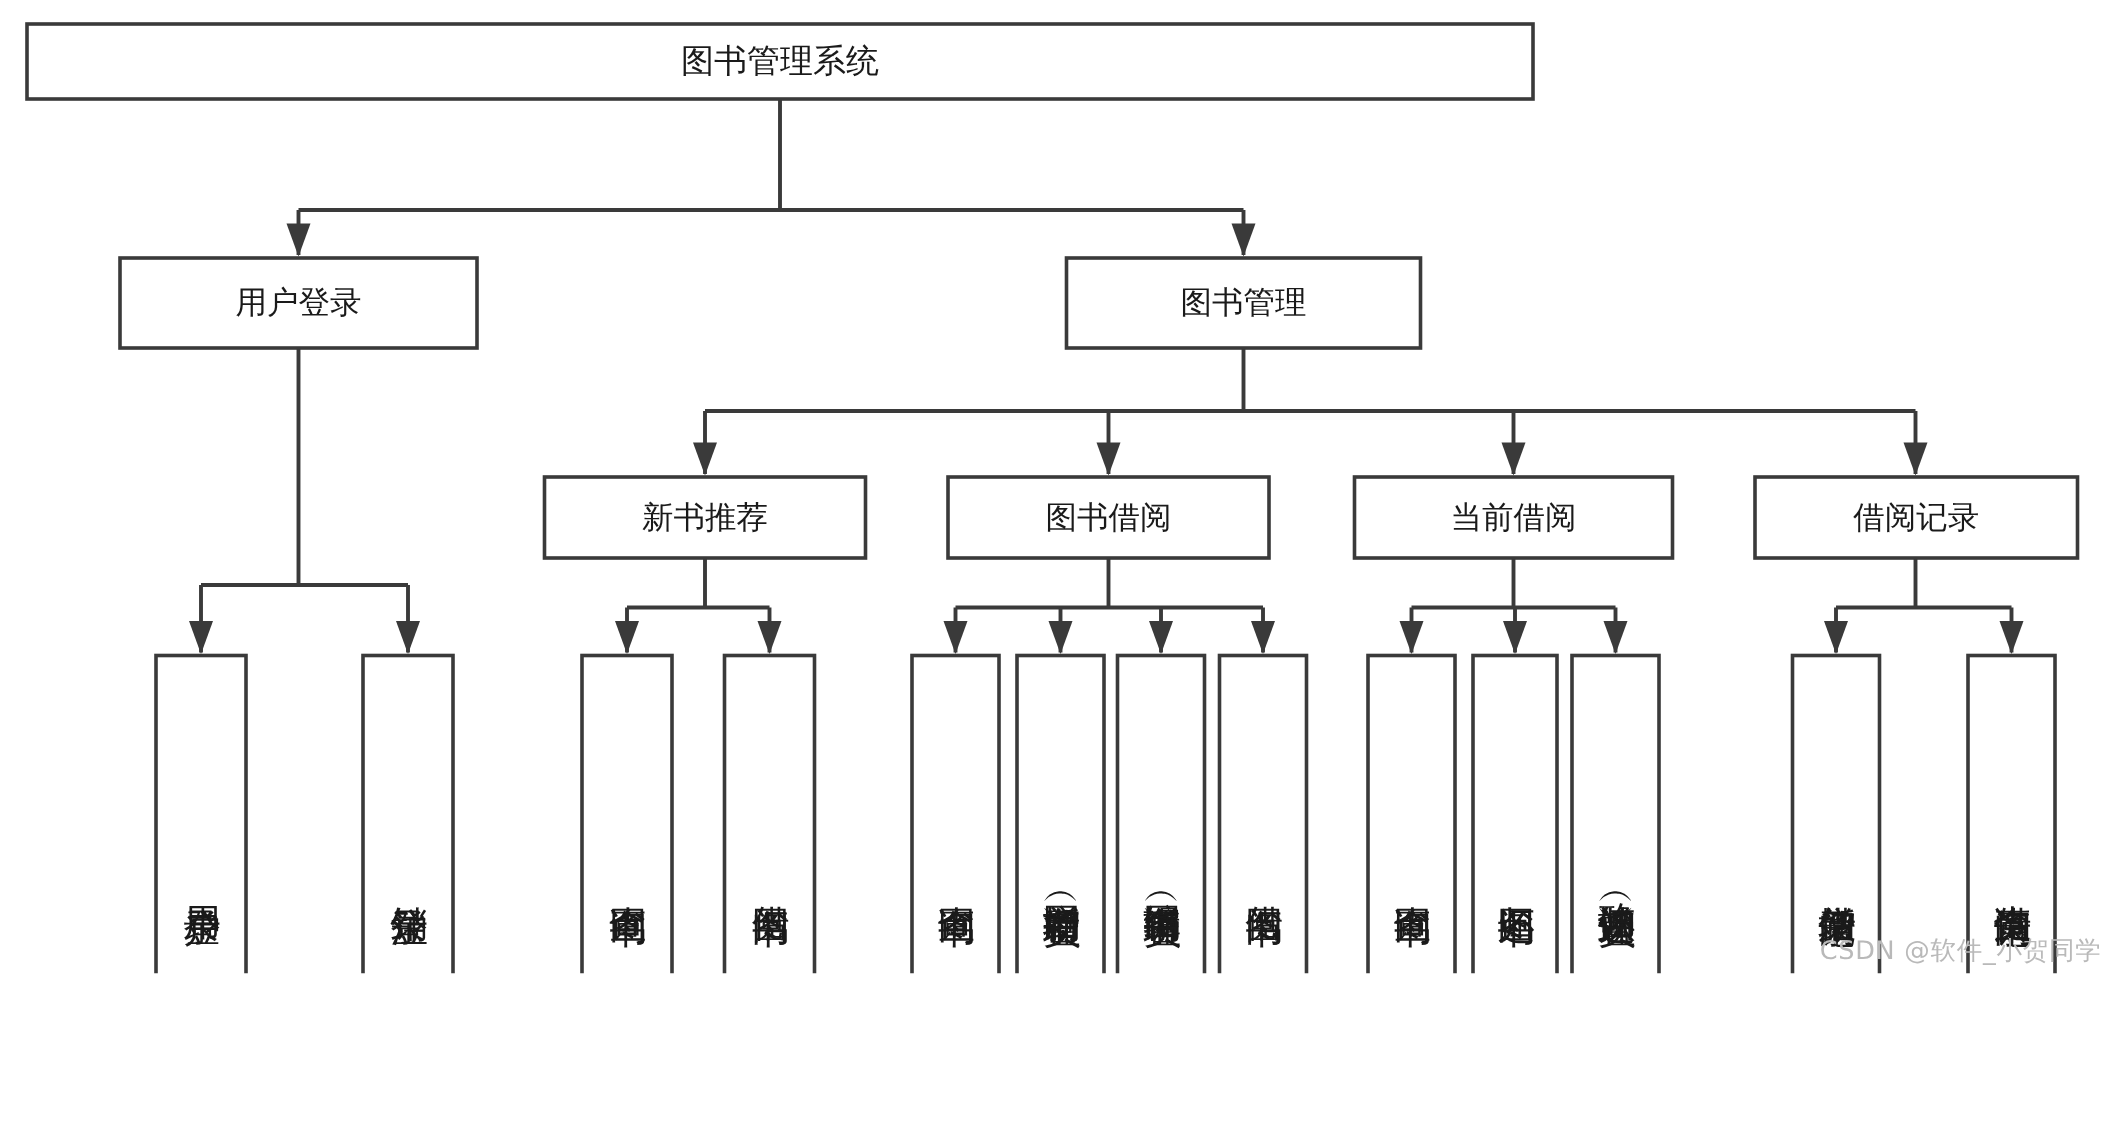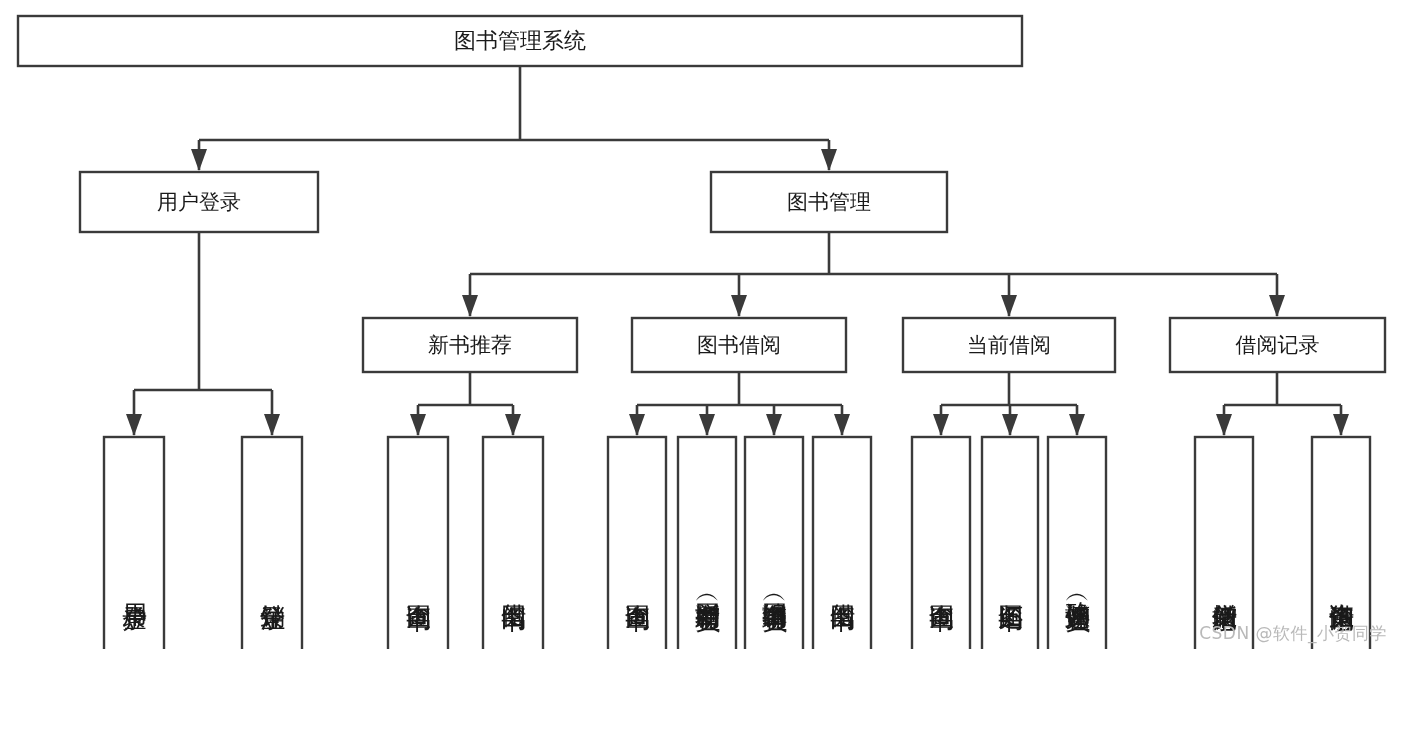--- a/index.html
+++ b/index.html
@@ -67,21 +67,21 @@
     font-family: "DejaVu Sans", "Liberation Sans", sans-serif;
     font-size: 25px;
     line-height: 1.06;
     letter-spacing: 1px;
     color: #1a1a1a;
     white-space: nowrap;
     text-align: left;
   }
   .watermark {
     position: absolute;
-    right: 18px;
+    right: 4px;
     bottom: 4px;
     font-family: "DejaVu Sans", "Liberation Sans", sans-serif;
     font-size: 17px;
     color: #b9b9b9;
     letter-spacing: 0.5px;
     white-space: nowrap;
   }
 </style>
 </head>
 <body>

